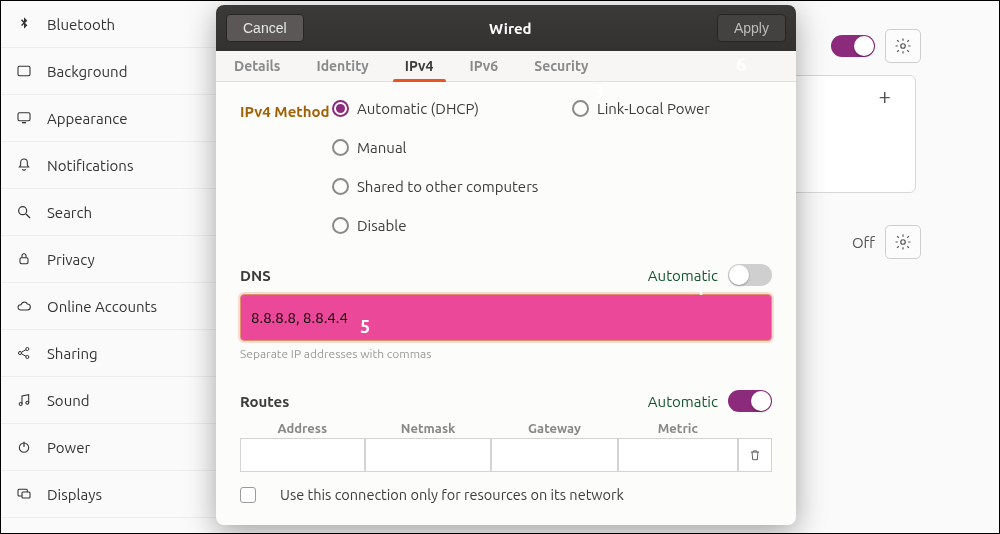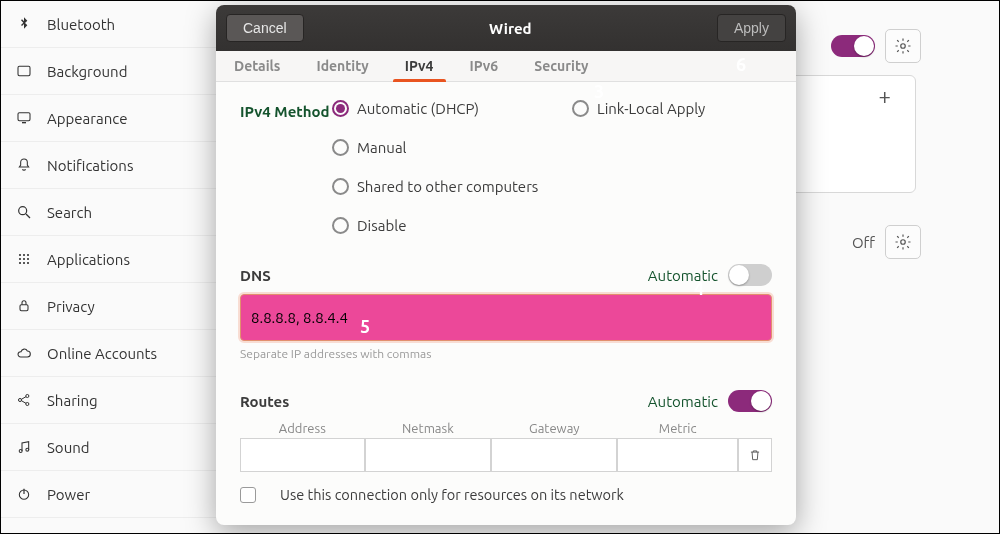--- a/index.html
+++ b/index.html
@@ -143,21 +143,21 @@
     padding: 18px 24px 20px 24px;
   }
   .section-row {
     display: flex;
     margin-bottom: 8px;
   }
   .section-label {
     width: 140px;
     font-weight: 700;
     padding-top: 3px;
-    color: #14532d;
+    color: #a16207;
   }
   .radio-grid {
     display: grid;
     grid-template-columns: 240px 200px;
     row-gap: 22px;
   }
   .radio-opt {
     display: flex; align-items: center; gap: 8px;
     color: #3c3c3c;
     font-size: 15px;
@@ -223,21 +223,21 @@
     font-size: 12px;
     color: #9a9a9a;
     margin-top: 6px;
   }
 
   .routes-table {
     width: 100%;
     border-collapse: collapse;
   }
   .routes-table th {
-    font-weight: 400;
+    font-weight: 700;
     font-size: 13px;
     color: #888;
     padding-bottom: 3px;
   }
   .routes-table td {
     padding: 0;
   }
   .route-cell {
     height: 34px;
     border: 1px solid #d3d3d3;
@@ -318,38 +318,20 @@
     <span>Notifications</span>
   </div>
   <div class="sidebar-item">
     <span class="sidebar-icon">
         <svg viewBox="0 0 24 24" width="16" height="16">
           <circle cx="10" cy="10" r="6" fill="none" stroke="#333" stroke-width="1.8"></circle>
           <line x1="15" y1="15" x2="21" y2="21" stroke="#333" stroke-width="1.8"></line>
         </svg>
       </span>
     <span>Search</span>
-  </div>
-  <div class="sidebar-item">
-    <span class="sidebar-icon">
-        <svg viewBox="0 0 24 24" width="16" height="16">
-          <g fill="#333">
-            <circle cx="6" cy="6" r="1.6"></circle>
-            <circle cx="12" cy="6" r="1.6"></circle>
-            <circle cx="18" cy="6" r="1.6"></circle>
-            <circle cx="6" cy="12" r="1.6"></circle>
-            <circle cx="12" cy="12" r="1.6"></circle>
-            <circle cx="18" cy="12" r="1.6"></circle>
-            <circle cx="6" cy="18" r="1.6"></circle>
-            <circle cx="12" cy="18" r="1.6"></circle>
-            <circle cx="18" cy="18" r="1.6"></circle>
-          </g>
-        </svg>
-      </span>
-    <span>Applications</span>
   </div>
   <div class="sidebar-item">
     <span class="sidebar-icon">
         <svg viewBox="0 0 24 24" width="16" height="16">
           <rect x="6" y="10" width="12" height="9" rx="2" fill="none" stroke="#333" stroke-width="1.6"></rect>
           <path d="M9 10V7a3 3 0 0 1 6 0v3" fill="none" stroke="#333" stroke-width="1.6"></path>
         </svg>
       </span>
     <span>Privacy</span>
   </div>
@@ -448,21 +430,21 @@
     
     <div class="section-row">
       <div class="section-label">IPv4 Method</div>
       <div class="radio-grid">
         <div class="radio-opt selected">
           <span class="radio-circle"></span>
           <span>Automatic (DHCP)</span>
         </div>
         <div class="radio-opt">
           <span class="radio-circle"></span>
-          <span>Link-Local Apply</span>
+          <span>Link-Local Power</span>
         </div>
         <div class="radio-opt">
           <span class="radio-circle"></span>
           <span>Manual</span>
         </div>
         <div class="radio-opt" style="grid-column:1/3">
           <span class="radio-circle"></span>
           <span>Shared to other computers</span>
         </div>
         <div class="radio-opt">

